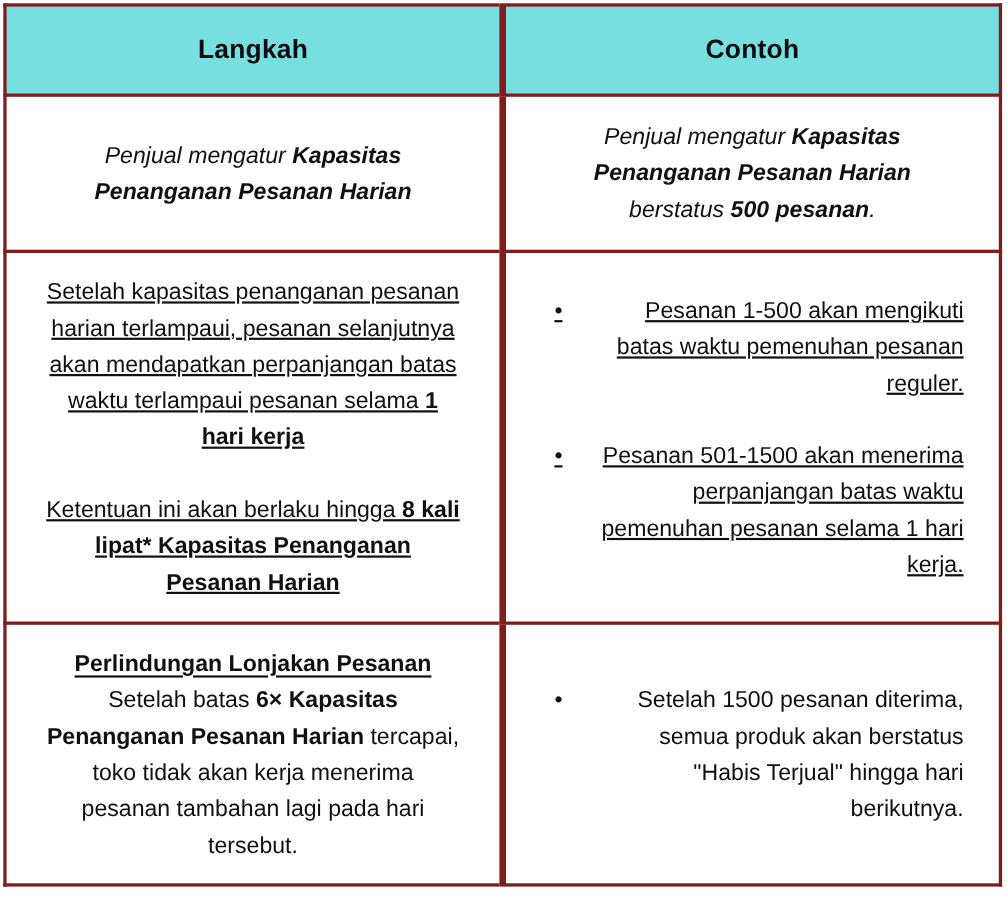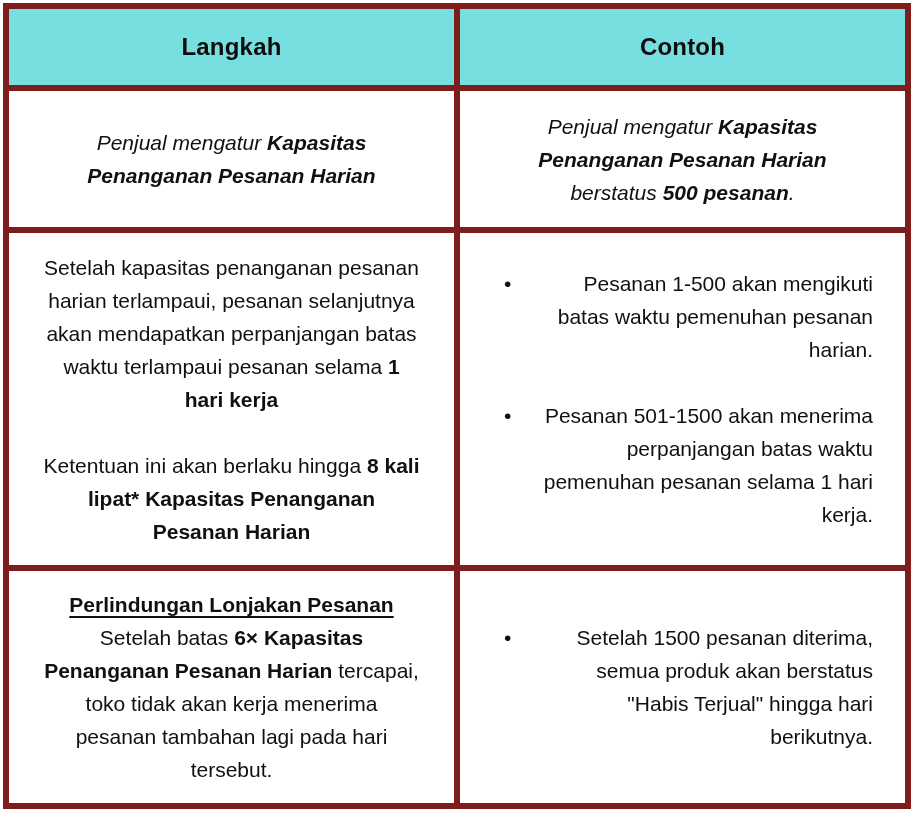--- a/index.html
+++ b/index.html
@@ -16,21 +16,21 @@
     padding: 3px;
     background: #ffffff;
   }
   table.capacity-table {
     border-collapse: collapse;
     table-layout: fixed;
     width: 908px;
   }
   .capacity-table th,
   .capacity-table td {
-    border: 6px solid #7f1d1d;
+    border: 3px solid #7f1d1d;
     text-align: center;
     vertical-align: middle;
     box-sizing: border-box;
   }
   .capacity-table th:first-child,
   .capacity-table td:first-child {
     border-right-width: 6px;
   }
   .capacity-table th {
     background: #78dfe0;
@@ -39,21 +39,21 @@
     font-weight: bold;
     letter-spacing: 0.2px;
     color: #0d0d0d;
   }
   .capacity-table td {
     font-size: 21px;
     line-height: 33px;
     padding: 12px 14px;
   }
   tr.row-1 { height: 142px; font-style: italic; }
-  tr.row-2 { height: 338px; }
+  tr.row-2 { height: 338px; text-decoration: underline; }
   tr.row-3 { height: 238px; }
   .para { margin: 0; }
   .para + .para { margin-top: 33px; }
   .b { font-weight: bold; }
   .u {
     text-decoration: underline;
     text-decoration-thickness: 2px;
     text-underline-offset: 4px;
   }
   .bullets { }
@@ -93,21 +93,21 @@
       </tr>
       <tr class="row-2">
         <td>
           <p class="para"><span>Setelah kapasitas penanganan pesanan</span><br><span>harian terlampaui, pesanan selanjutnya</span><br><span>akan mendapatkan perpanjangan batas</span><br><span>waktu terlampaui pesanan selama </span><span class="b">1</span><br><span class="b">hari kerja</span></p>
           <p class="para"><span>Ketentuan ini akan berlaku hingga </span><span class="b">8 kali</span><br><span class="b">lipat* Kapasitas Penanganan</span><br><span class="b">Pesanan Harian</span></p>
         </td>
         <td>
           <div class="bullets">
             <div class="bullet-row">
               <span class="bullet-dot">•</span>
-              <div class="bullet-text"><span>Pesanan 1-500 akan mengikuti</span><br><span>batas waktu pemenuhan pesanan</span><br><span>harian.</span></div>
+              <div class="bullet-text"><span>Pesanan 1-500 akan mengikuti</span><br><span>batas waktu pemenuhan pesanan</span><br><span>reguler.</span></div>
             </div>
             <div class="bullet-row">
               <span class="bullet-dot">•</span>
               <div class="bullet-text"><span>Pesanan 501-1500 akan menerima</span><br><span>perpanjangan batas waktu</span><br><span>pemenuhan pesanan selama 1 hari</span><br><span>kerja.</span></div>
             </div>
           </div>
         </td>
       </tr>
       <tr class="row-3">
         <td>

